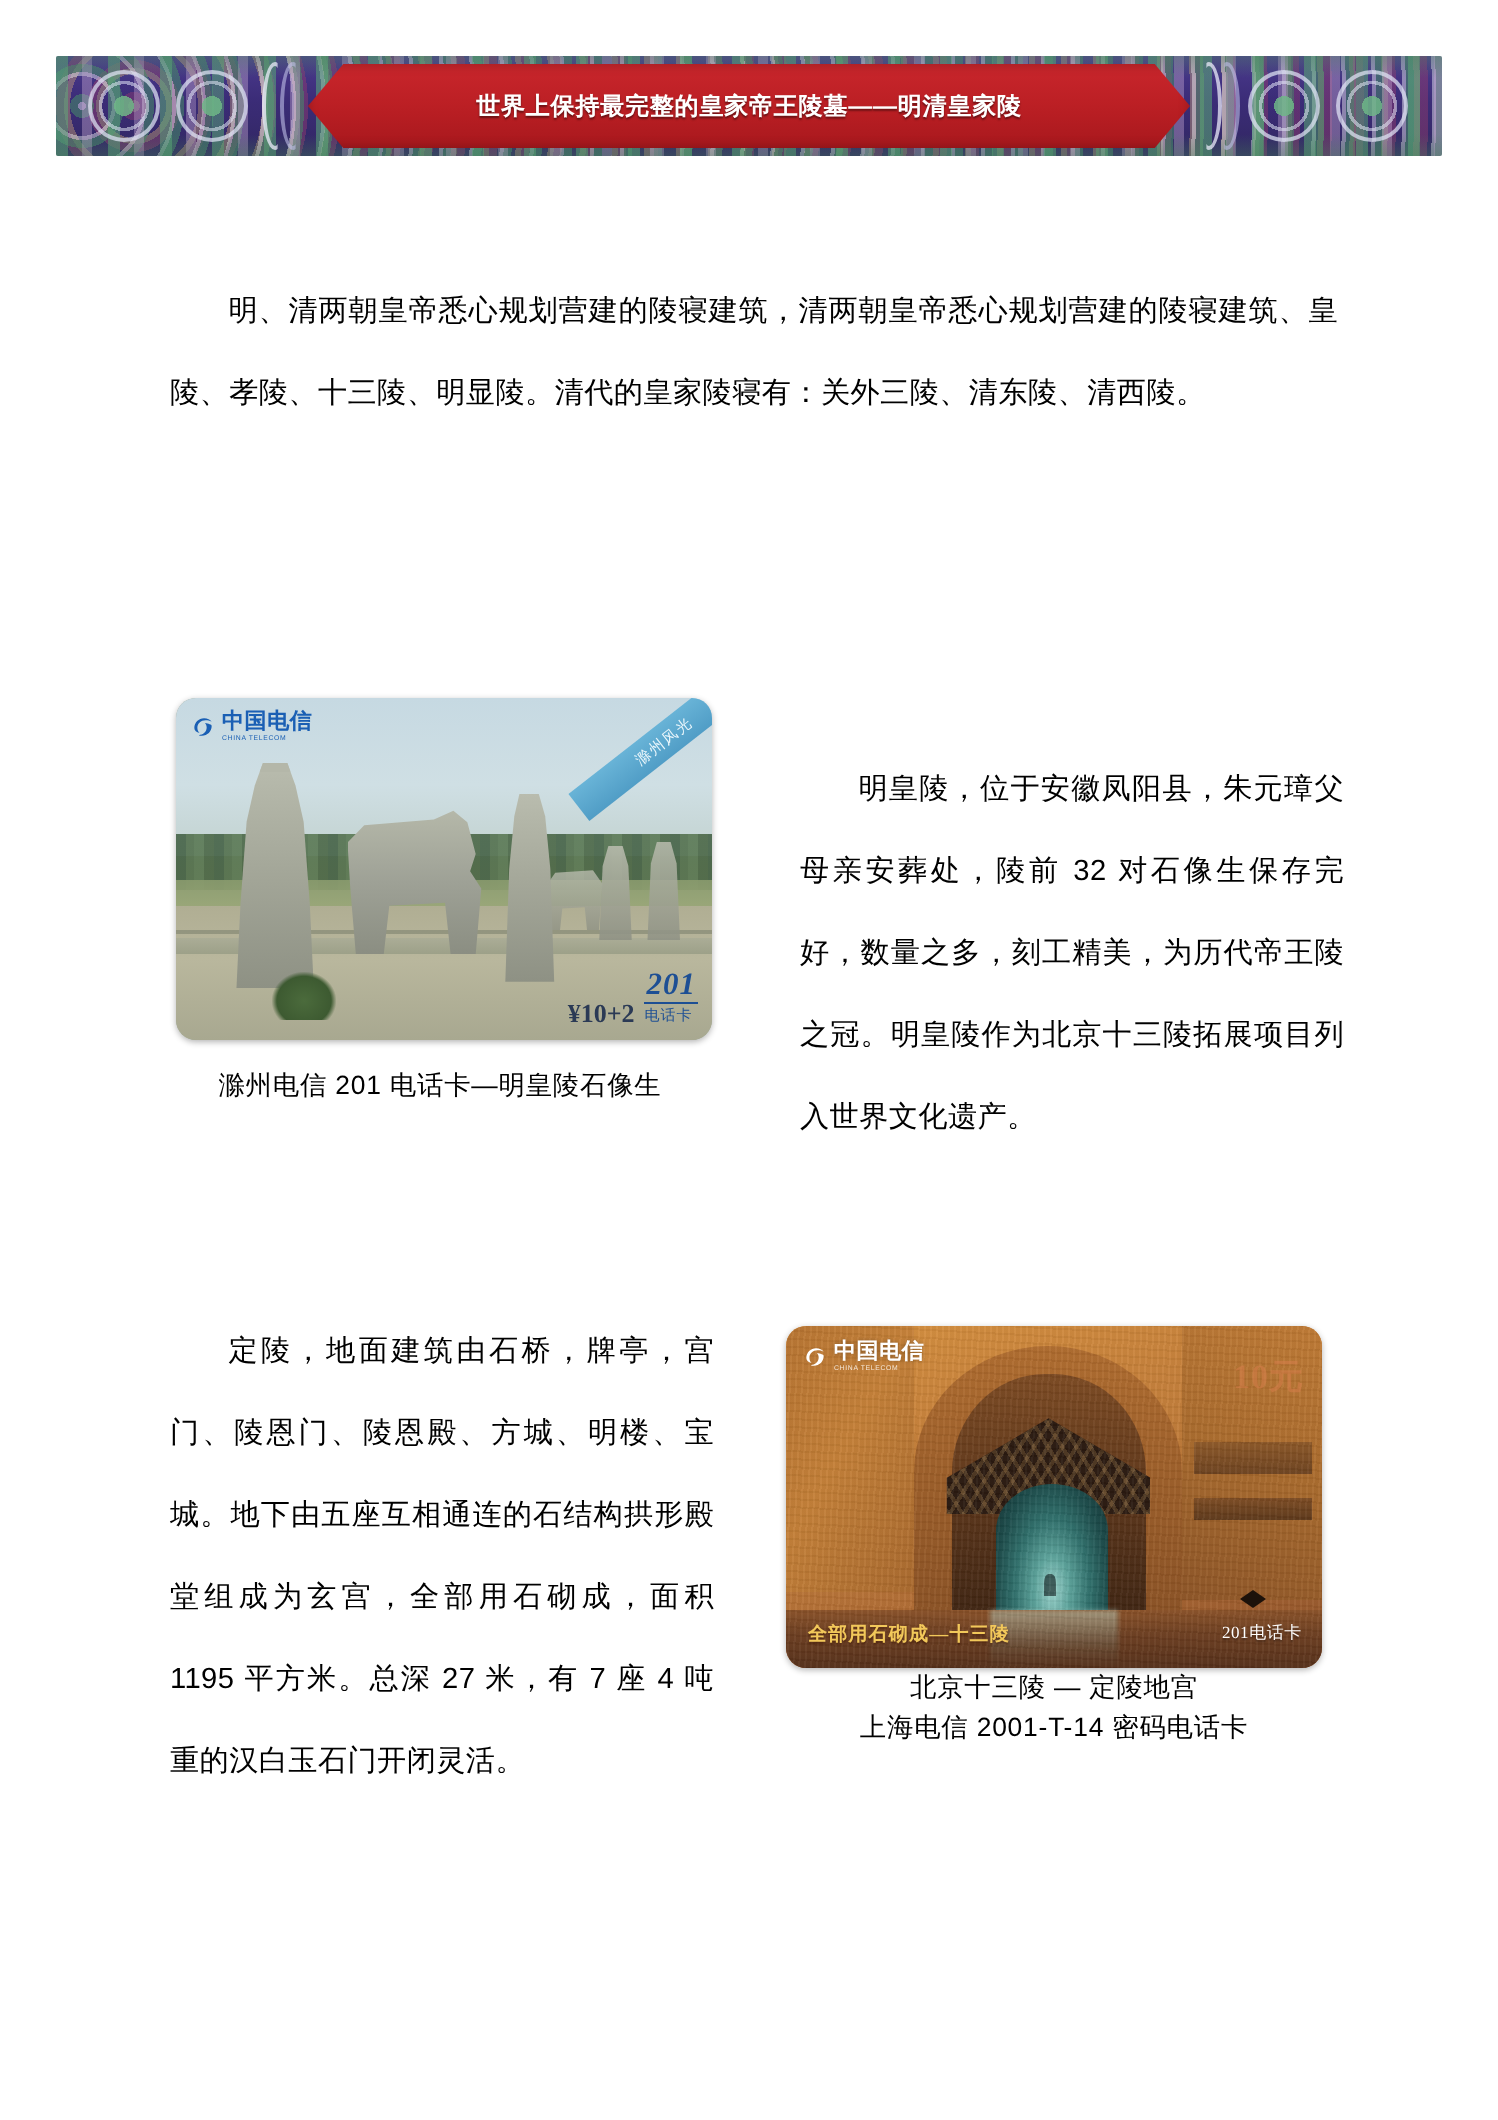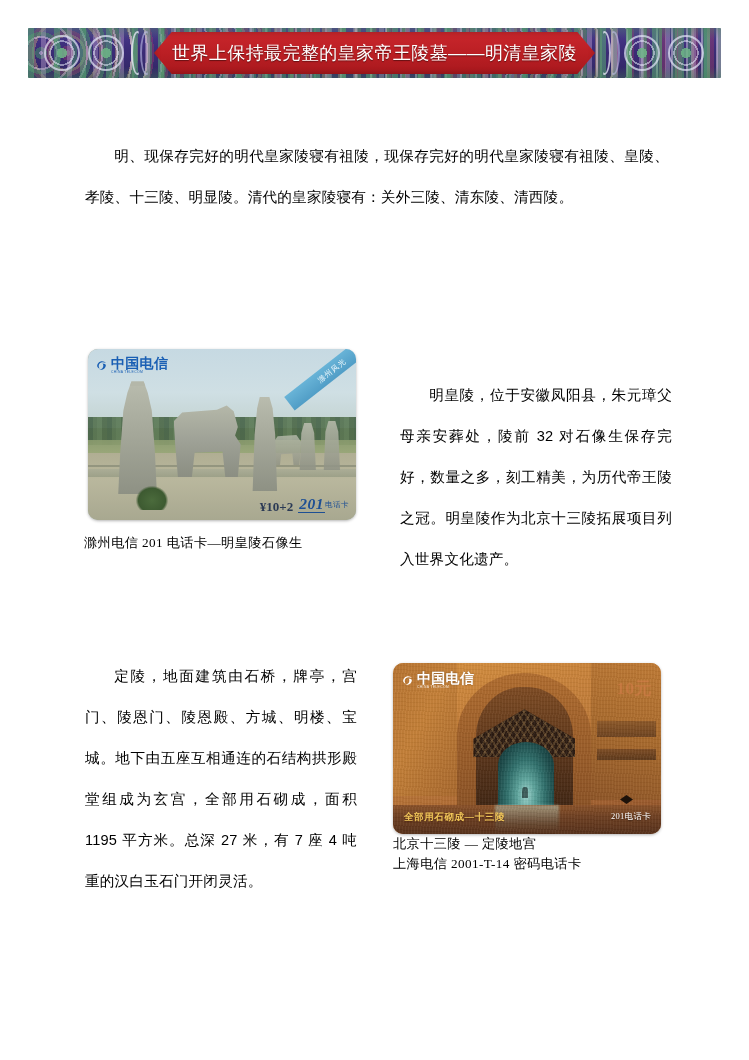--- a/index.html
+++ b/index.html
@@ -83,22 +83,22 @@
       0% 50%, 4.0% 0%, 96.0% 0%, 100% 50%, 96.0% 100%, 4.0% 100%
     );
     display: flex;
     align-items: center;
     justify-content: center;
     box-shadow: inset 0 0 6px rgba(0,0,0,0.25);
   }
 
   .ribbon-title {
     color: #ffffff;
-    font-size: 18px;
-    font-weight: normal;
+    font-size: 12px;
+    font-weight: bold;
     letter-spacing: 0.4px;
     white-space: nowrap;
     text-shadow: 0 1px 1px rgba(0,0,0,0.45);
   }
 
   
   .chev {
     position: absolute;
     top: 3px;
     width: 13px;
@@ -258,21 +258,21 @@
   .ct-logo {
     position: absolute; display: flex; align-items: center; gap: 3px;
   }
   .ct-logo.pos1 { left: 7px; top: 7px; }
   .ct-mark {
     width: 13px; height: 13px; position: relative;
   }
   .ct-mark svg { display: block; }
   .ct-wordmark { display: flex; flex-direction: column; line-height: 1; }
   .ct-cn {
-    font-size: 14px; font-weight: bold; color: #1a5fb4; letter-spacing: 0.3px;
+    font-size: 11px; font-weight: bold; color: #1a5fb4; letter-spacing: 0.3px;
     font-family: "Liberation Sans", "DejaVu Sans", sans-serif;
   }
   .ct-en {
     font-size: 3.4px; color: #1a5fb4; letter-spacing: 0.35px; margin-top: 1px;
     font-family: "Liberation Sans", "DejaVu Sans", sans-serif;
   }
 
   .corner-ribbon {
     position: absolute;
     right: -30px; top: 13px;
@@ -290,21 +290,21 @@
 
   .denom1 {
     position: absolute; right: 7px; bottom: 7px;
     display: flex; align-items: flex-end; gap: 5px;
   }
   .denom1 .yuan {
     font-size: 13px; font-weight: bold; color: #2b3a55;
     font-family: "Liberation Serif", "DejaVu Serif", serif;
     line-height: 1;
   }
-  .denom1 .blk { display: flex; flex-direction: row; align-items: center; }
+  .denom1 .blk { display: flex; flex-direction: column; align-items: flex-start; }
   .denom1 .num201 {
     font-size: 15.5px; font-weight: bold; font-style: italic; color: #1d4f94;
     line-height: 1; letter-spacing: 0.5px;
     font-family: "Liberation Serif", "DejaVu Serif", serif;
     border-bottom: 1.4px solid #1d4f94;
     padding: 0 1px 1px 1px;
   }
   .denom1 .cardtxt {
     font-size: 7.5px; color: #1d4f94; margin-top: 1px; letter-spacing: 0.5px;
     font-family: "Liberation Sans", "DejaVu Sans", sans-serif;
@@ -415,24 +415,25 @@
   }
   .c2-notch {
     position: absolute; right: 28px; bottom: 30px;
     width: 13px; height: 9px;
     background: #1d120a;
     clip-path: polygon(50% 0%, 100% 50%, 50% 100%, 0% 50%);
   }
 
   
   .caption {
-    font-family: Liberation Serif, serif;
+    font-family: Liberation Sans, sans-serif;
     font-size: 13.2px;
     color: #000000;
     letter-spacing: 0.4px;
+    text-align: center;
     white-space: nowrap;
   }
   #cap1 { margin-top: 14px; margin-left: -4px; }
   #fig2 .caption { line-height: 20px; }
   #cap2-wrap { }
 </style>
 </head>
 <body>
 
 <div class="page">
@@ -450,21 +451,21 @@
         <div class="medallion m4"></div>
       </div>
       <div class="ribbon">
         <span class="ribbon-title">世界上保持最完整的皇家帝王陵墓——明清皇家陵</span>
       </div>
     </div>
   </div>
 
   <div class="content">
 
-    <p class="para para-indent" id="para1">明、现保存完好的明代皇家陵寝有祖陵，现保存完好的明代皇家陵寝有祖陵、皇陵、孝陵、十三陵、明显陵。清代的皇家陵寝有：关外三陵、清东陵、清西陵。</p>
+    <p class="para para-indent" id="para1">明、清两朝皇帝悉心规划营建的陵寝建筑，清两朝皇帝悉心规划营建的陵寝建筑、皇陵、孝陵、十三陵、明显陵。清代的皇家陵寝有：关外三陵、清东陵、清西陵。</p>
 
 
     <figure class="card-figure" id="fig1">
       <div class="phonecard card1">
         <div class="c1-sky"></div>
         <div class="c1-treeline"></div>
         <div class="c1-field"></div>
         <div class="c1-ground"></div>
         <div class="c1-rail"></div>
         <div class="c1-path"></div>

